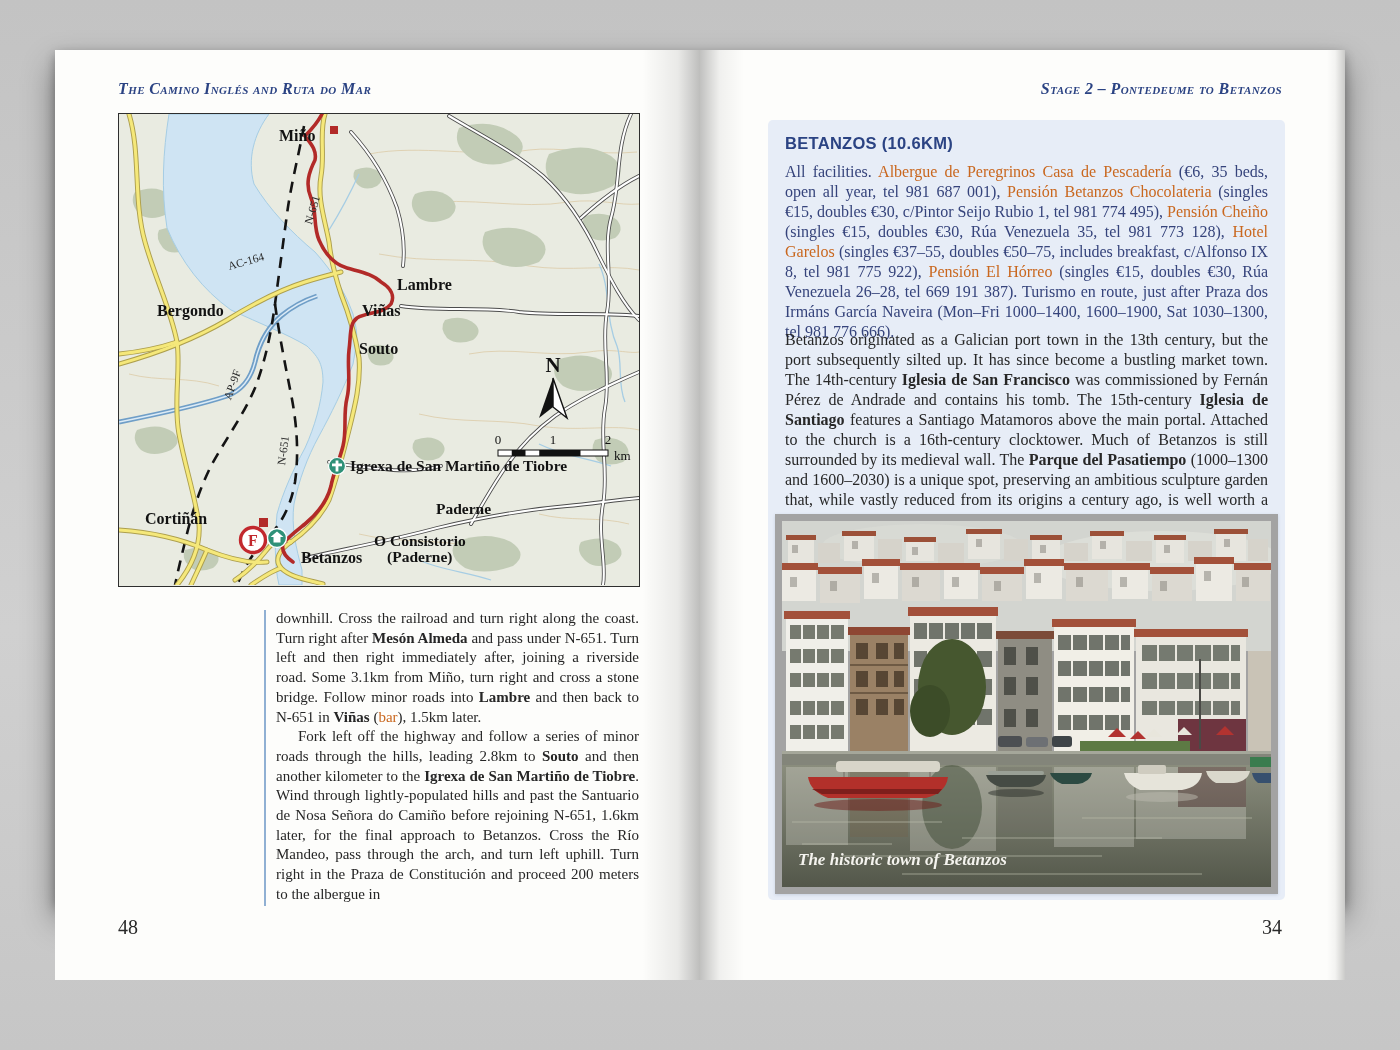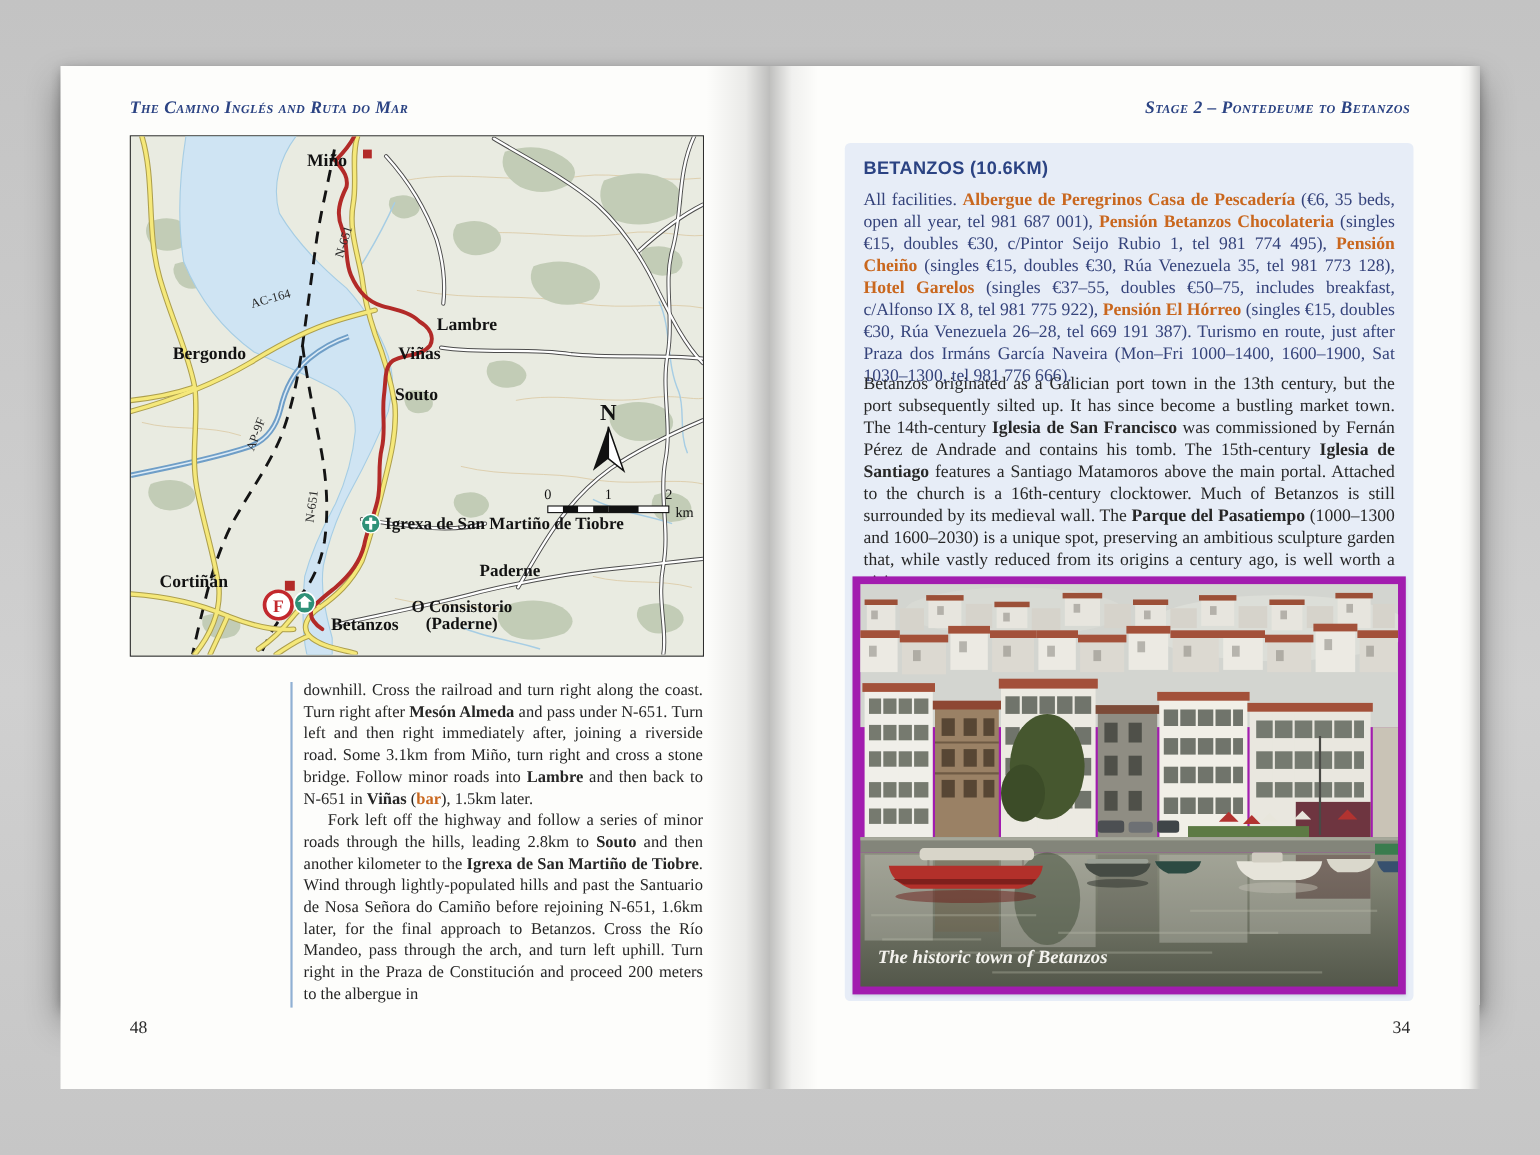--- a/index.html
+++ b/index.html
@@ -4,42 +4,42 @@
 <style>
   :root{
     --header_blue:#2b4383; --accent_orange:#c9671e; --box_background:#e7edf7;
     --box_text_blue:#35437b; --body_text:#262626; --route_red:#b22a28;
     --map_water:#cfe4f3; --map_land:#e9ebe1; --map_forest:#c2ccb6;
     --map_road_yellow:#f5e87a; --marker_green:#2f9178;
   }
   *{margin:0;padding:0;box-sizing:border-box}
   body{width:1400px;height:1050px;overflow:hidden;font-family:"Liberation Serif",serif;background:#c9c9c9}
   .backdrop{position:relative;width:1400px;height:1050px;background:linear-gradient(180deg,#c3c3c3,#d0d0d0 60%,#c6c6c6)}
-  .book{position:absolute;left:55px;top:60px;width:1290px;height:854px;display:flex;box-shadow:0 16px 30px rgba(0,0,0,.42),0 4px 10px rgba(0,0,0,.3)}
+  .book{position:absolute;left:55px;top:50px;width:1290px;height:854px;display:flex;box-shadow:0 16px 30px rgba(0,0,0,.42),0 4px 10px rgba(0,0,0,.3)}
   .page{position:relative;width:645px;height:930px;background:#fdfdfb}
   .page.left::after{content:"";position:absolute;top:0;right:0;width:58px;height:100%;background:linear-gradient(to right,rgba(0,0,0,0),rgba(0,0,0,.08) 62%,rgba(0,0,0,.25));pointer-events:none;z-index:9}
   .page.right::before{content:"";position:absolute;top:0;left:0;width:44px;height:100%;background:linear-gradient(to right,rgba(0,0,0,.24),rgba(0,0,0,.05) 45%,rgba(0,0,0,0));pointer-events:none;z-index:9}
   .page.right::after{content:"";position:absolute;top:0;right:0;width:18px;height:100%;background:linear-gradient(to left,rgba(0,0,0,.20),rgba(0,0,0,.04) 55%,rgba(0,0,0,0));pointer-events:none;z-index:9}
   .running-head{position:absolute;top:30px;font-style:italic;font-weight:700;font-variant:small-caps;font-size:16px;letter-spacing:.4px;color:var(--header_blue);white-space:nowrap}
   .running-head.lh{left:63px}
   .running-head.rh{right:63px;text-align:left}
   .map-frame{position:absolute;left:63px;top:63px;width:522px;height:474px;border:1.4px solid #2e2e2e;background:var(--map_land)}
   .route-rule{position:absolute;left:209px;top:560px;width:2px;height:296px;background:#90b0d3}
   .body-col{position:absolute;left:221px;top:559px;width:363px;font-size:15px;line-height:19.7px;color:var(--body_text);text-align:justify}
   .body-col p{margin:0}
   .body-col p.indent{text-indent:22px}
-  .folio{position:absolute;top:866px;font-size:16px;color:#2a2a2a}
+  .folio{position:absolute;top:866px;font-size:20px;color:#2a2a2a}
   .folio.fl{left:63px}.folio.fr{right:63px}
   .info-panel{position:absolute;left:68px;top:70px;width:517px;height:780px;background:var(--box_background);border-radius:5px}
   .panel-title{position:absolute;left:17px;top:14px;font-family:Liberation Sans, sans-serif;font-weight:700;font-size:16.5px;letter-spacing:.3px;color:var(--header_blue)}
   .facilities{position:absolute;left:17px;top:42px;width:483px;font-size:16px;line-height:20px;color:var(--box_text_blue);text-align:justify}
   .history{position:absolute;left:17px;top:210px;width:483px;font-size:16px;line-height:20px;color:#272727;text-align:justify}
-  .photo-frame{position:absolute;left:7px;top:394px;width:503px;height:380px;background:#a21caf;padding:7px;box-shadow:0 1px 3px rgba(60,80,120,.18)}
+  .photo-frame{position:absolute;left:7px;top:394px;width:503px;height:380px;background:#a3a3a3;padding:7px;box-shadow:0 1px 3px rgba(60,80,120,.18)}
   .sg-b{font-weight:700}
-  .sg-o{font-weight:700;color:var(--accent_orange)}
+  .sg-o{font-weight:400;color:var(--accent_orange)}
   
   .water{fill:var(--map_water);stroke:#a6cde4;stroke-width:1}
   .stream{fill:none;stroke:#a6cde4;stroke-width:1.3}
   .forest{fill:var(--map_forest)}
   .contour{fill:none;stroke:#dbc9a4;stroke-width:.9;opacity:.85}
   .rail{fill:none;stroke:#141414;stroke-width:2.6;stroke-dasharray:11 8}
   .ryc{fill:none;stroke:#ad9f4d;stroke-width:5;stroke-linecap:round}
   .ry{fill:none;stroke:var(--map_road_yellow);stroke-width:3.1;stroke-linecap:round}
   .rwc{fill:none;stroke:#4c4c4c;stroke-width:3.8;stroke-linecap:round}
   .rw{fill:none;stroke:#fff;stroke-width:2.1;stroke-linecap:round}

